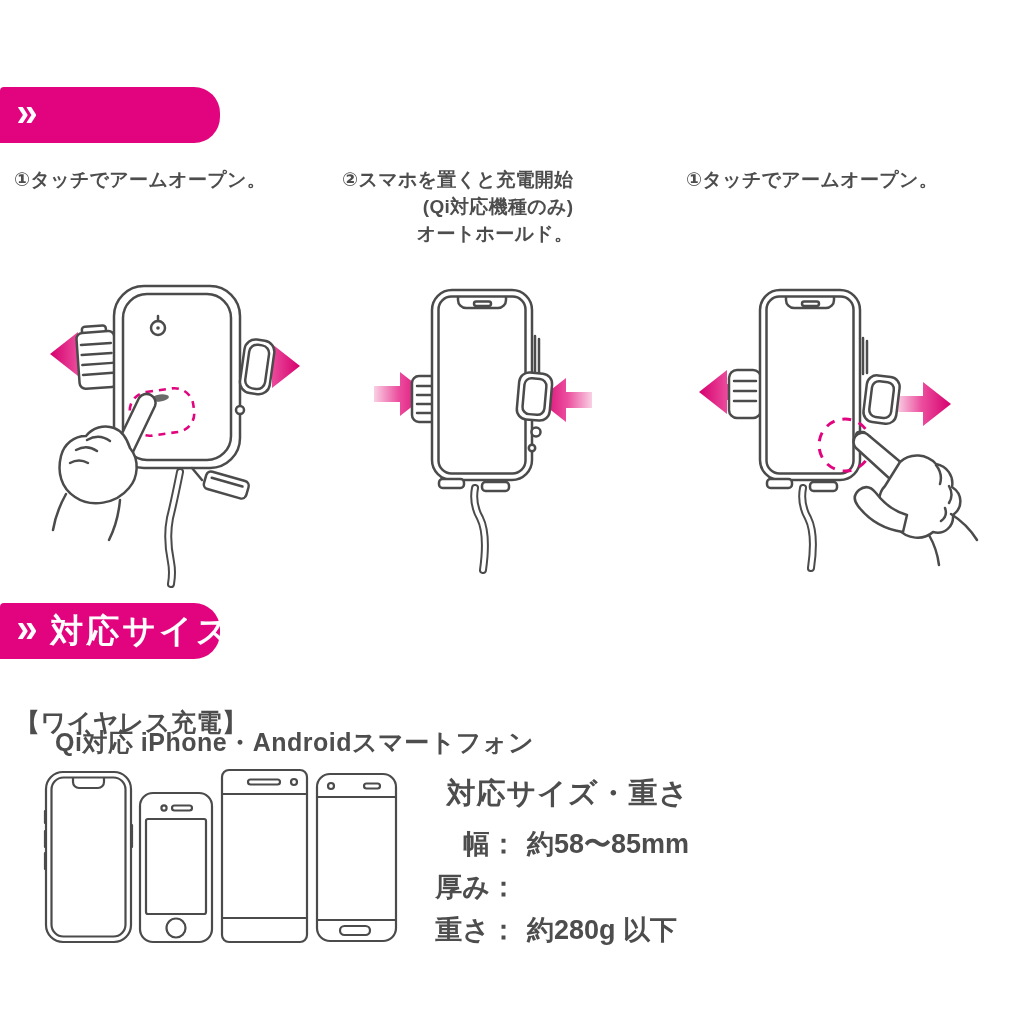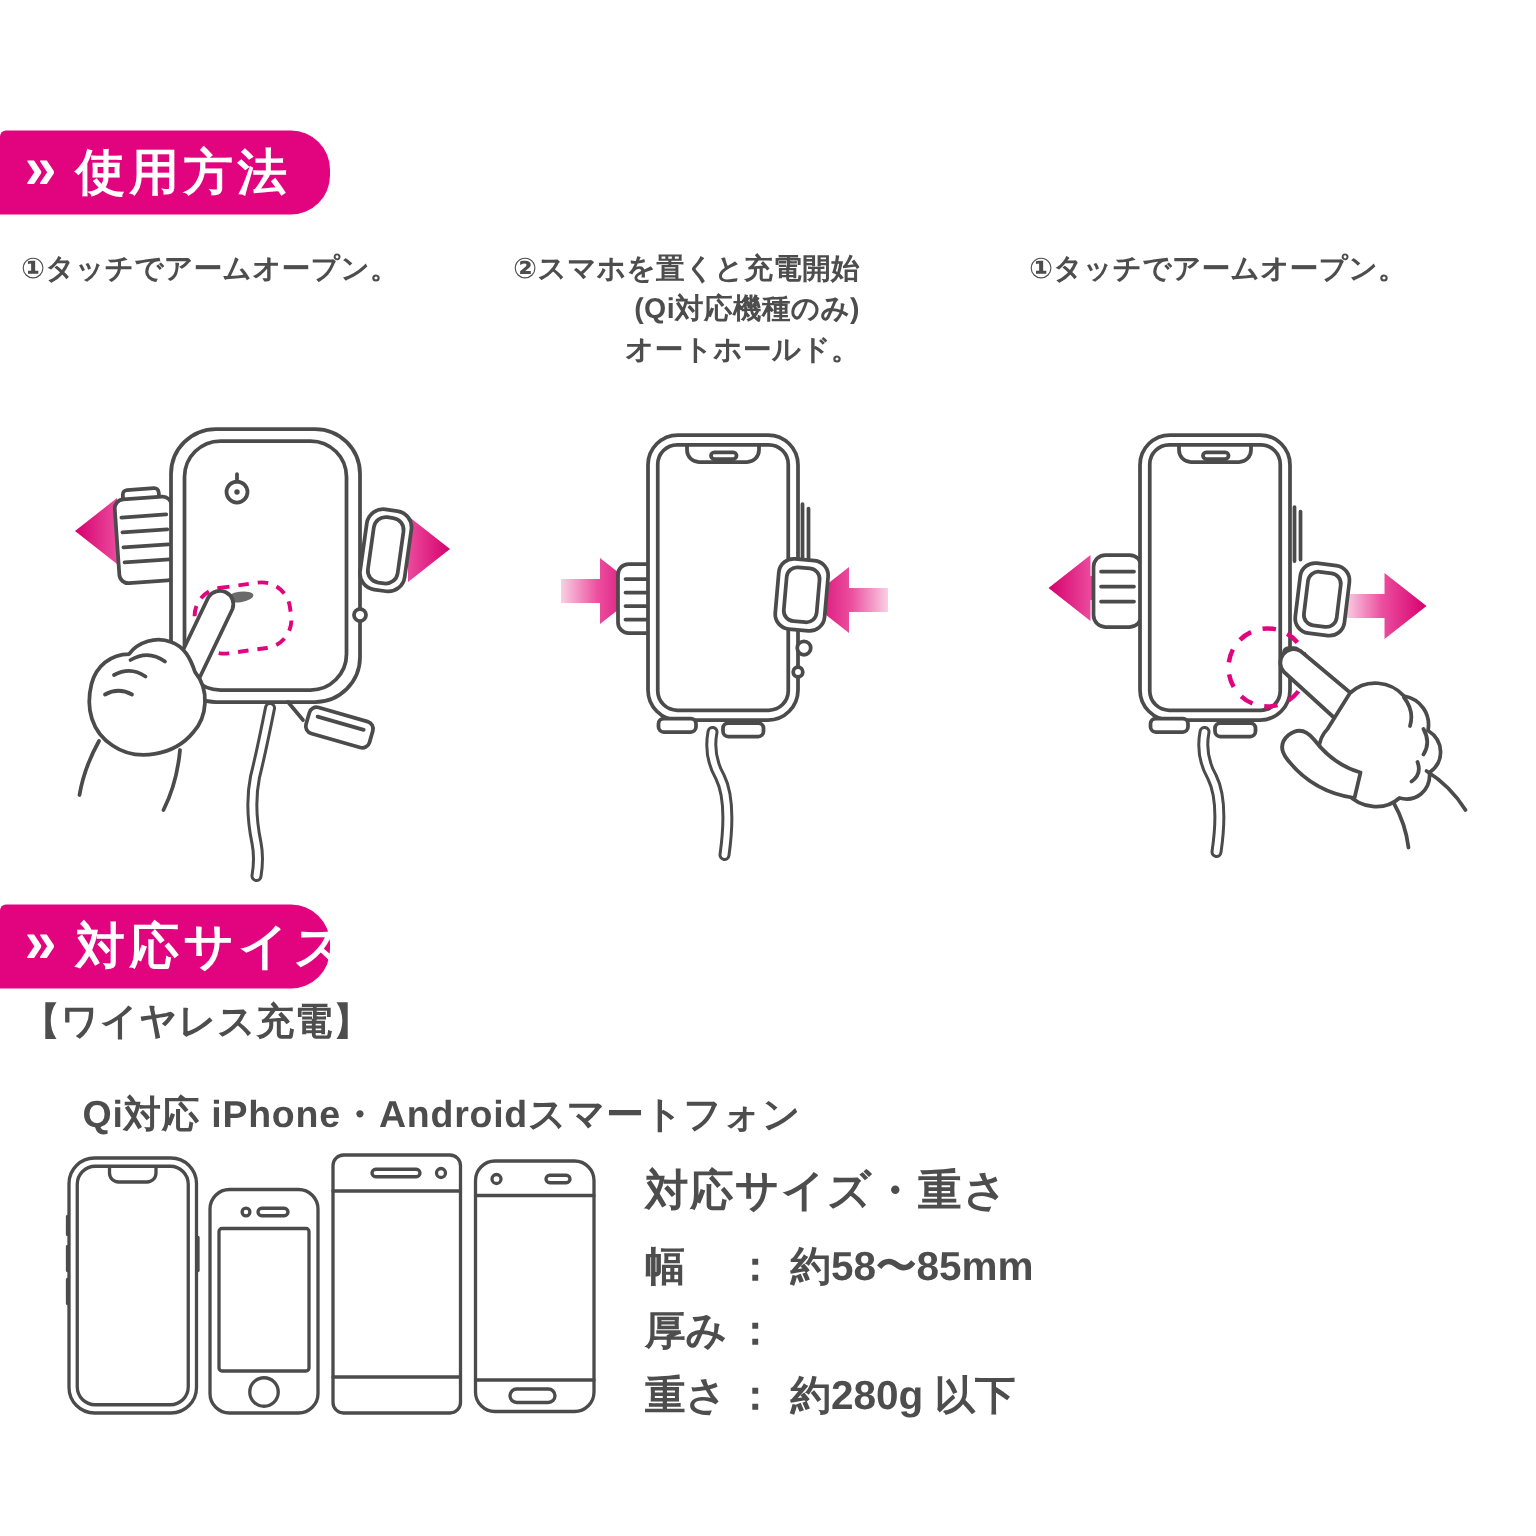--- a/index.html
+++ b/index.html
@@ -13,21 +13,21 @@
     border-radius:4px 26px 26px 0;display:flex;align-items:center;padding-left:16px;
     box-sizing:border-box;gap:12px;
   }
   .chev{color:#ffffff;font-size:40px;font-weight:800;line-height:1;transform:translateY(-3px) scaleX(.95);}
   .sec-title{color:#ffffff;font-size:33px;font-weight:700;letter-spacing:3px;white-space:nowrap;}
   
   .step{position:absolute;font-size:19px;font-weight:600;line-height:1.42;letter-spacing:.3px;white-space:nowrap;}
   .step .ind{padding-left:24px;}
   
   .catline{position:absolute;font-size:25px;font-weight:600;letter-spacing:.5px;white-space:nowrap;}
-  .spec-block{position:absolute;}
+  .spec-block{position:absolute;text-align:right;}
   .spec-title{font-size:29px;font-weight:600;letter-spacing:1px;margin-bottom:12px;}
   .spec-row{font-size:27px;font-weight:600;margin-top:7px;display:flex;white-space:nowrap;}
   .spec-label{display:inline-block;width:60px;}
   .spec-colon{margin-right:10px;}
   
   .ln{fill:none;stroke:#4b4b4b;stroke-width:2.5;stroke-linecap:round;stroke-linejoin:round;}
   .lnf{fill:#ffffff;stroke:#4b4b4b;stroke-width:2.5;stroke-linecap:round;stroke-linejoin:round;}
   .pln{fill:none;stroke:#4b4b4b;stroke-width:2.2;stroke-linecap:round;stroke-linejoin:round;}
   .plnf{fill:#ffffff;stroke:#4b4b4b;stroke-width:2.2;stroke-linecap:round;stroke-linejoin:round;}
   .dash{fill:none;stroke:#e2047e;stroke-width:2.6;stroke-dasharray:7 6;}
@@ -36,21 +36,20 @@
   .cbli{fill:none;stroke:#ffffff;stroke-width:4;stroke-linecap:round;}
   .ill{position:absolute;}
 </style>
 </head>
 <body>
 
 <div id="canvas">
 
   <div class="sec-header" style="top:87px;">
     <span class="chev">»</span>
-    <span class="sec-title">使用方法</span>
   </div>
 
   <div class="step" style="left:14px;top:167px;">
     <div>①タッチでアームオープン。</div>
   </div>
   <div class="step" style="left:342px;top:167px;text-align:right;">
     <div>②スマホを置くと充電開始</div>
     <div class="ind">(Qi対応機種のみ)</div>
     <div class="ind">オートホールド。</div>
   </div>
@@ -215,21 +214,21 @@
       <path class="lnf" d="M208,250 q-28,-4 -45,-26 q-7,-9 1,-16 q9,-7 17,3 q13,17 31,22 z"></path>
       <path class="ln" d="M256,232 q16,10 26,26 M234,253 q8,14 10,30"></path>
     </g>
   </svg>
 
   <div class="sec-header" style="top:603px;">
     <span class="chev">»</span>
     <span class="sec-title">対応サイズ</span>
   </div>
 
-  <div class="catline" style="left:15px;top:664px;">【ワイヤレス充電】</div>
+  <div class="catline" style="left:15px;top:706px;">【ワイヤレス充電】</div>
   <div class="catline" style="left:15px;top:726px;margin-left:40px;">Qi対応 iPhone・Androidスマートフォン</div>
 
   <svg class="ill" style="left:40px;top:765px;" width="360" height="190" viewBox="0 0 360 190">
     <g>
       <rect class="plnf" x="6" y="7" width="85" height="170" rx="17"></rect>
       <rect class="pln" x="11.5" y="12.5" width="74" height="159" rx="12"></rect>
       <path class="pln" d="M33,13 v4 a6,6 0 0 0 6,6 h19 a6,6 0 0 0 6,-6 v-4"></path>
       <path class="pln" d="M5,46 v12 M5,66 v16 M5,88 v16 M92,60 v22"></path>
     </g>
     <g>

